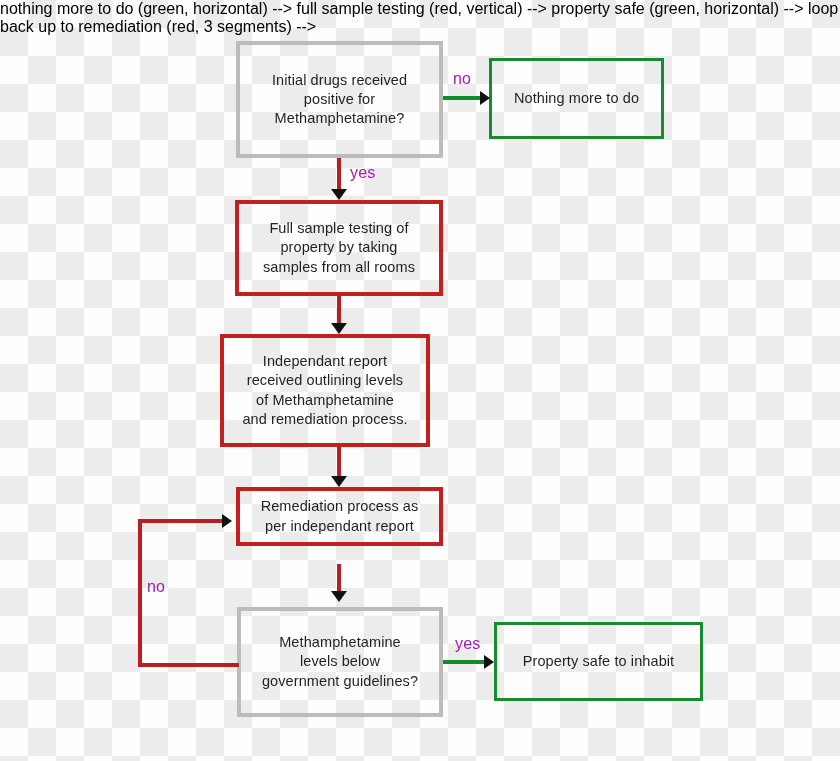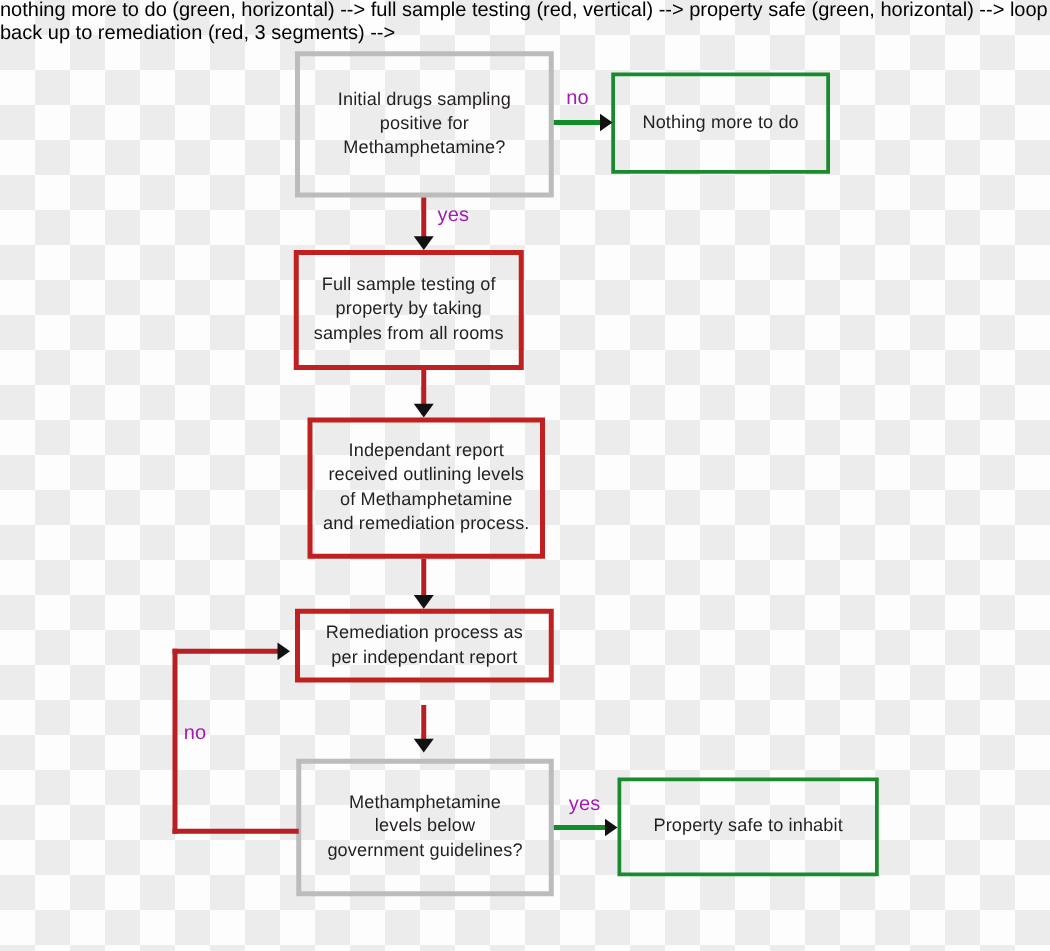--- a/index.html
+++ b/index.html
@@ -92,53 +92,53 @@
 </style>
 </head>
 <body>
 
 <div id="checker"></div>
 
 <div id="canvas">
 
   
   <div class="node node-gray" style="left:236px; top:41px; width:207px; height:117px;">
-    <span class="label">Initial drugs sampling
+    <span class="label">Initial drugs received
 positive for
 Methamphetamine?</span>
   </div>
 
   
   <div class="node node-green" style="left:489px; top:58px; width:175px; height:81px;">
     <span class="label">Nothing more to do</span>
   </div>
 
    nothing more to do (green, horizontal) --&gt;
   <div class="edge edge-h edge-green" style="left:443px; top:96px; width:44px;"></div>
   <div class="arrowhead arrow-right" style="left:480px; top:91px;"></div>
   <div class="edge-label" style="left:453px; top:70px;">no</div>
 
    full sample testing (red, vertical) --&gt;
   <div class="edge edge-v edge-red" style="left:337px; top:158px; height:36px;"></div>
   <div class="arrowhead arrow-down" style="left:331px; top:189px;"></div>
   <div class="edge-label" style="left:350px; top:164px;">yes</div>
 
   
-  <div class="node node-red" style="left:235px; top:200px; width:184px; height:96px;">
+  <div class="node node-red" style="left:235px; top:200px; width:208px; height:96px;">
     <span class="label">Full sample testing of
 property by taking
 samples from all rooms</span>
   </div>
 
   
   <div class="edge edge-v edge-red" style="left:337px; top:296px; height:32px;"></div>
   <div class="arrowhead arrow-down" style="left:331px; top:323px;"></div>
 
   
-  <div class="node node-red" style="left:246px; top:334px; width:190px; height:113px;">
+  <div class="node node-red" style="left:220px; top:334px; width:210px; height:113px;">
     <span class="label">Independant report
 received outlining levels
 of Methamphetamine
 and remediation process.</span>
   </div>
 
   
   <div class="edge edge-v edge-red" style="left:337px; top:447px; height:34px;"></div>
   <div class="arrowhead arrow-down" style="left:331px; top:476px;"></div>
 

